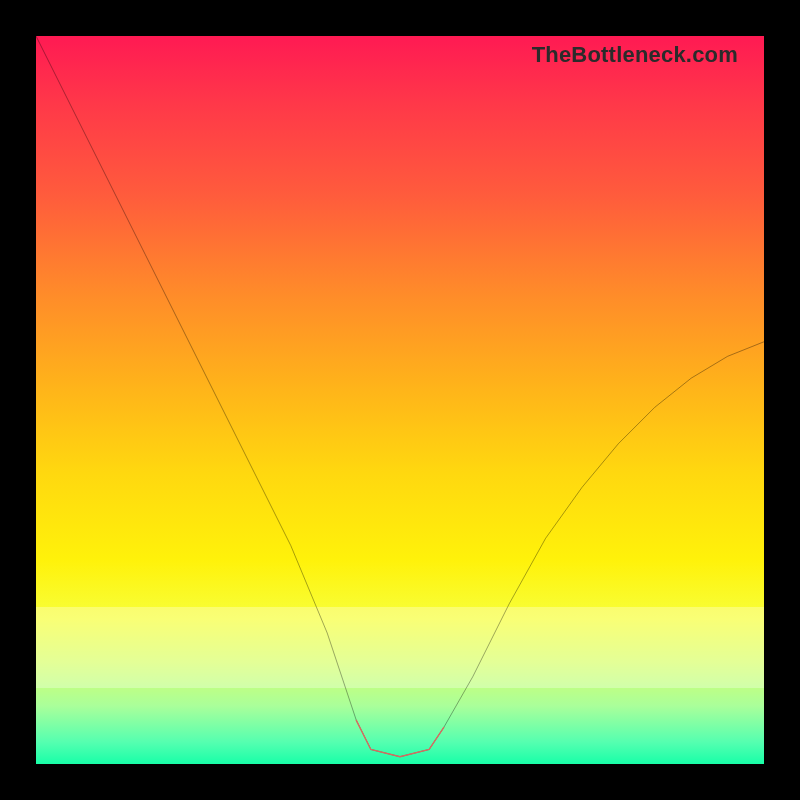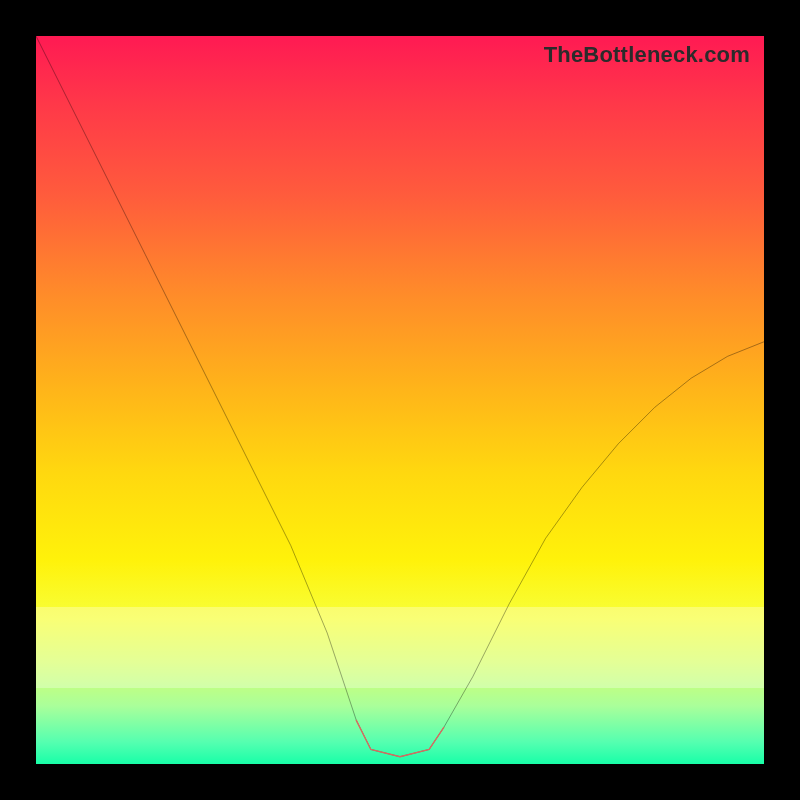--- a/index.html
+++ b/index.html
@@ -51,21 +51,21 @@
     left: 0;
     top: 78.5%;
     width: 100%;
     height: 11%;
     background: rgba(255,255,255,0.30);
     pointer-events: none;
   }
   .watermark {
     position: absolute;
     top: 6px;
-    right: 14px;
+    right: 26px;
     color: #2b2b2b;
     font-size: 22px;
     font-weight: 600;
     letter-spacing: 0.2px;
   }
   svg.curve {
     position: absolute;
     left: 0; top: 0;
     width: 100%;
     height: 100%;

